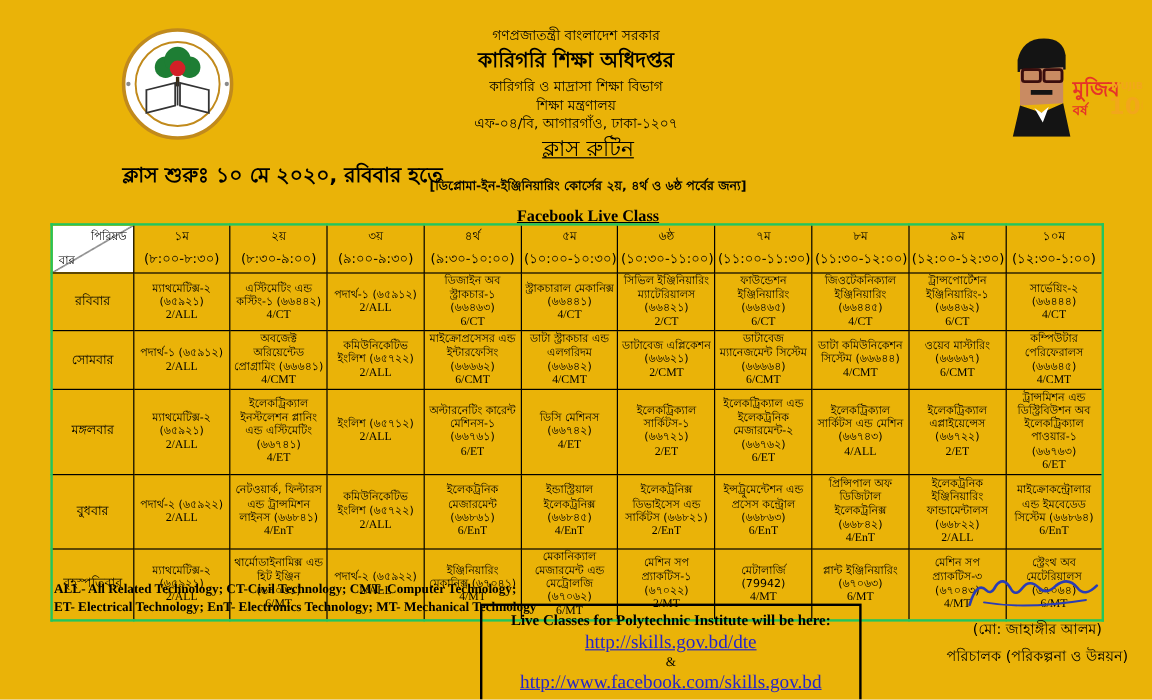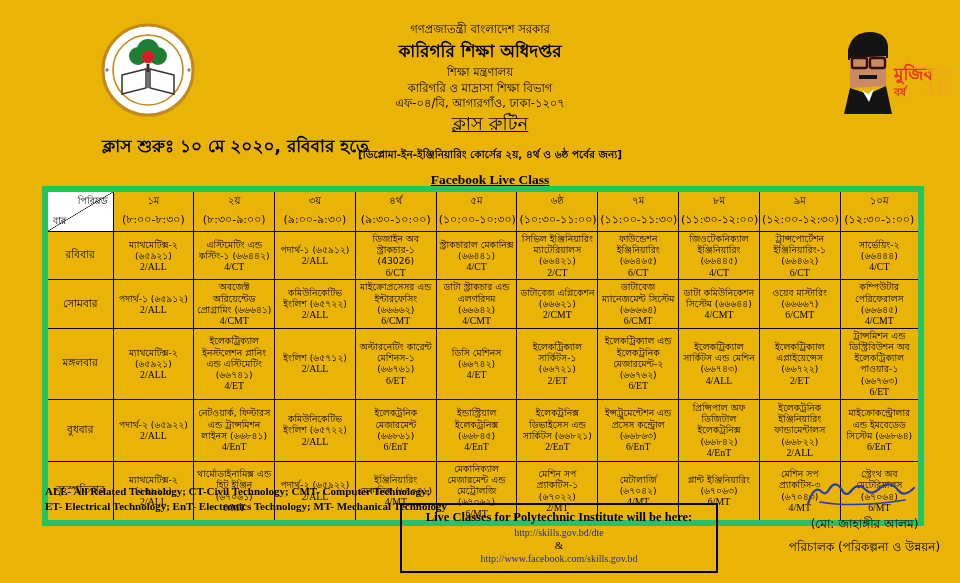--- a/index.html
+++ b/index.html
@@ -24,21 +24,21 @@
   .start-text { position:absolute; left:102px; top:133px; font-size:17px; font-weight:bold; }
   .title-stack { position:absolute; left:320px; top:110px; width:340px; text-align:center; }
   .routine-title { font-size:18px; font-weight:normal; text-decoration:underline; }
   .routine-subtitle { font-size:10.5px; font-weight:bold; margin-top:6px; }
   .fb-live { font-size:13.5px; font-weight:bold; text-decoration:underline; margin-top:8px;
              font-family:"Liberation Serif", serif; }
   
   table.routine {
     position:absolute; left:42px; top:186px; width:876px;
     border-collapse:collapse; table-layout:fixed;
-    border:6px solid #22c55e;
+    border:2px solid #22c55e;
   }
   table.routine td { border:1px solid #000; text-align:center; vertical-align:middle;
                      padding:1px 2px; overflow:hidden; }
   tr.phr { height:33px; }
   tr.r0 { height:45px; } tr.r1 { height:48px; } tr.r2 { height:53px; }
   tr.r3 { height:62px; } tr.r4 { height:53px; }
   td.corner { position:relative; padding:0;
     background:linear-gradient(to bottom right, #fff calc(50% - 0.6px), #000 50%, #fff calc(50% + 0.6px)); }
   .corner-top { position:absolute; top:2px; right:5px; font-size:9.5px; }
   .corner-bottom { position:absolute; bottom:2px; left:5px; font-size:9.5px; }
@@ -46,21 +46,21 @@
   .ptime { font-size:11px; margin-top:1px; }
   td.day { font-size:10.5px; }
   .subj { font-size:9.2px; line-height:1.22; }
   .grp  { font-size:9.8px; line-height:1.2; font-family:"Liberation Serif", serif; }
   
   .legend { position:absolute; left:45px; top:484px; font-size:11px; font-weight:bold;
             line-height:1.4; font-family:"Liberation Serif", serif; }
   .live-box { position:absolute; left:400px; top:503px; width:318px; border:2px solid #000;
               text-align:center; padding:5px 6px 7px 6px; font-family:"Liberation Serif", serif; }
   .live-title { font-size:12.5px; font-weight:bold; }
-  .live-box .link { display:block; color:#2626c9; font-size:10px;
+  .live-box .link { display:block; color:#2626c9; text-decoration:underline; font-size:16px;
                     margin-top:2px; cursor:pointer; }
   .live-sep { font-size:11px; margin-top:1px; }
   .sig-block { position:absolute; left:772px; top:478px; width:185px; text-align:center; }
   .sig-svg { display:block; margin:0 auto; }
   .sig-date { font-size:12px; margin-top:0px; }
   .sig-name { font-size:12px; margin-top:3px; }
   .sig-desig { font-size:12px; margin-top:3px; }
 </style>
 </head>
 <body>
@@ -78,22 +78,22 @@
     <circle cx="48" cy="35" r="6.5" fill="#d32027"></circle>
     <rect x="46.6" y="42" width="2.8" height="8" fill="#3a2a10"></rect>
     <path d="M22 53 L46 47 L46 66 L22 72 Z" fill="#ffffff" stroke="#333" stroke-width="1.5"></path>
     <path d="M74 53 L50 47 L50 66 L74 72 Z" fill="#ffffff" stroke="#333" stroke-width="1.5"></path>
     <line x1="48" y1="46" x2="48" y2="66" stroke="#333" stroke-width="1.4"></line>
   </svg>
 
   <div class="gov-header">
     <div class="gov-sm">গণপ্রজাতন্ত্রী বাংলাদেশ সরকার</div>
     <div class="gov-dept">কারিগরি শিক্ষা অধিদপ্তর</div>
+    <div class="gov-sm">কারিগরি ও মাদ্রাসা শিক্ষা বিভাগ</div>
     <div class="gov-sm">শিক্ষা মন্ত্রণালয়</div>
-    <div class="gov-sm">কারিগরি ও মাদ্রাসা শিক্ষা বিভাগ</div>
     <div class="gov-sm">এফ-০৪/বি, আগারগাঁও, ঢাকা-১২০৭</div>
   </div>
 
   <svg class="mujib-logo" viewBox="0 0 110 86">
     <path d="M6 22 Q10 4 28 4 Q44 4 46 18 L46 30 L6 32 Z" fill="#141414"></path>
     <path d="M8 30 L44 28 L44 58 L8 60 Z" fill="#c98b62"></path>
     <rect x="10" y="30" width="15" height="10" rx="2" fill="none" stroke="#3a0d0d" stroke-width="2.4"></rect>
     <rect x="28" y="30" width="15" height="10" rx="2" fill="none" stroke="#3a0d0d" stroke-width="2.4"></rect>
     <rect x="17" y="47" width="18" height="4" fill="#141414"></rect>
     <path d="M2 86 L8 60 L26 66 L44 58 L50 86 Z" fill="#141414"></path>
@@ -180,21 +180,21 @@
           </td>
           <td>
             <div class="subj">এস্টিমেটিং এন্ড কস্টিং-১ (৬৬৪৪২)</div>
             <div class="grp">4/CT</div>
           </td>
           <td>
             <div class="subj">পদার্থ-১ (৬৫৯১২)</div>
             <div class="grp">2/ALL</div>
           </td>
           <td>
-            <div class="subj">ডিজাইন অব স্ট্রাকচার-১ (43026)</div>
+            <div class="subj">ডিজাইন অব স্ট্রাকচার-১ (৬৬৪৬৩)</div>
             <div class="grp">6/CT</div>
           </td>
           <td>
             <div class="subj">স্ট্রাকচারাল মেকানিক্স (৬৬৪৪১)</div>
             <div class="grp">4/CT</div>
           </td>
           <td>
             <div class="subj">সিভিল ইঞ্জিনিয়ারিং ম্যাটেরিয়ালস (৬৬৪২১)</div>
             <div class="grp">2/CT</div>
           </td>
@@ -364,21 +364,21 @@
           </td>
           <td>
             <div class="subj">মেকানিক্যাল মেজারমেন্ট এন্ড মেট্রোলজি (৬৭০৬২)</div>
             <div class="grp">6/MT</div>
           </td>
           <td>
             <div class="subj">মেশিন সপ প্র্যাকটিস-১ (৬৭০২২)</div>
             <div class="grp">2/MT</div>
           </td>
           <td>
-            <div class="subj">মেটালার্জি (৬৭০৪২)</div>
+            <div class="subj">মেটালার্জি (79942)</div>
             <div class="grp">4/MT</div>
           </td>
           <td>
             <div class="subj">প্লান্ট ইঞ্জিনিয়ারিং (৬৭০৬৩)</div>
             <div class="grp">6/MT</div>
           </td>
           <td>
             <div class="subj">মেশিন সপ প্র্যাকটিস-৩ (৬৭০৪৩)</div>
             <div class="grp">4/MT</div>
           </td>

